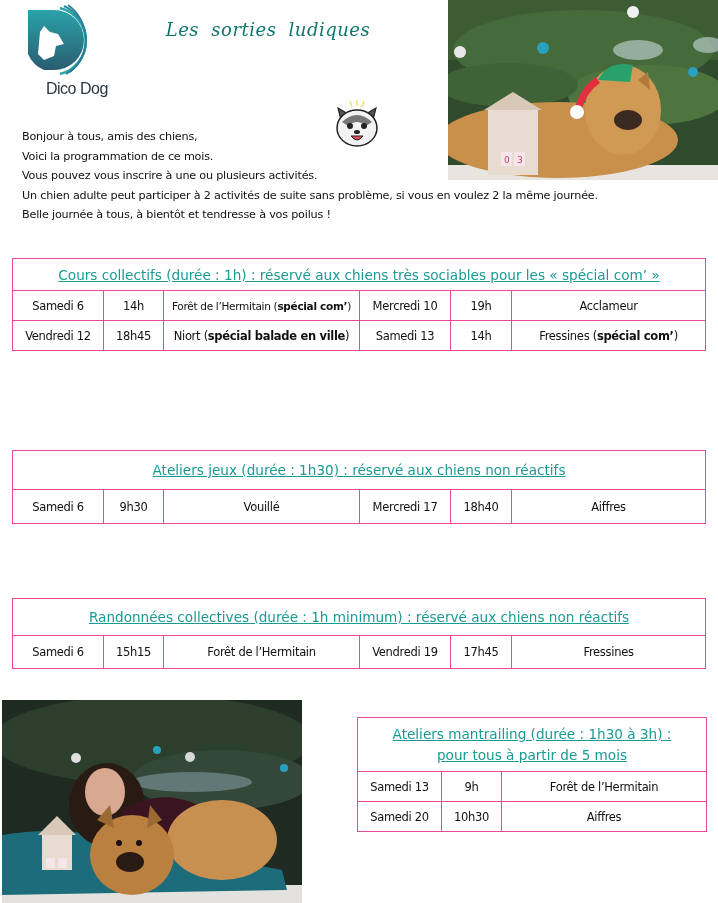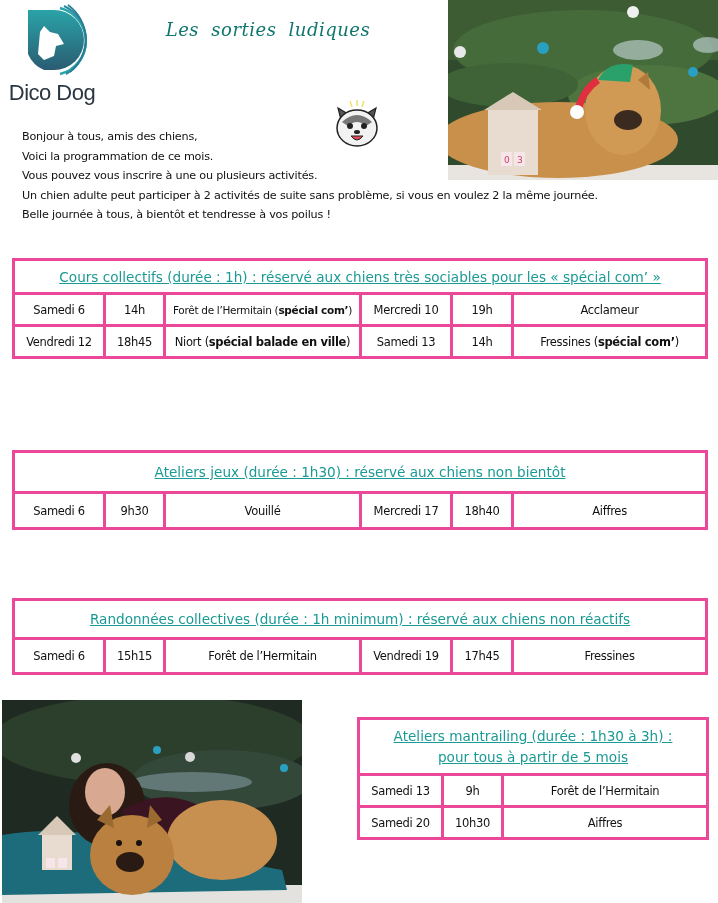--- a/index.html
+++ b/index.html
@@ -2,40 +2,40 @@
 <html><head>
 <meta charset="utf-8">
 <style>
   html, body { margin:0; padding:0; background:#ffffff; }
   body { width:718px; height:903px; position:relative; overflow:hidden; font-family:"DejaVu Sans", sans-serif; color:#111; }
   .abs { position:absolute; }
 
   
   #logo { left:0; top:0; width:104px; height:108px; }
   #logo .mark { position:absolute; left:14px; top:4px; width:74px; height:74px; }
-  #logo .brand { position:absolute; left:0; top:80px; width:104px; text-align:center; font-family:"Liberation Sans", sans-serif; font-size:22px; color:#2b3640; letter-spacing:-0.5px; }
+  #logo .brand { position:absolute; left:0; top:80px; width:104px; font-family:"Liberation Sans", sans-serif; font-size:16px; color:#2b3640; letter-spacing:-0.5px;padding-left:46px; }
 
   
   #title { left:100px; top:14px; width:336px; text-align:center; color:#0f766e; font-family:"DejaVu Serif", serif; font-style:italic; font-size:18px; line-height:31px; letter-spacing:0.5px; word-spacing:6px; }
 
   
   .photo { overflow:hidden; }
   #photo-top { left:448px; top:0; width:270px; height:180px; }
   #photo-bottom { left:2px; top:700px; width:300px; height:203px; }
 
   
   #husky { left:332px; top:98px; width:50px; height:52px; }
 
   
   #intro { left:22px; top:127px; width:560px; font-size:11.2px; line-height:19.5px; color:#111; letter-spacing:-0.2px; }
   #intro p { margin:0; white-space:nowrap; }
 
   
   table.sched { position:absolute; border-collapse:collapse; background:#fff; table-layout:fixed; }
-  table.sched td { border:3px solid #ec4899; text-align:center; font-size:11.5px; color:#111; padding:0; letter-spacing:-0.3px; white-space:nowrap; }
+  table.sched td { border:1px solid #ec4899; text-align:center; font-size:11.5px; color:#111; padding:0; letter-spacing:-0.3px; white-space:nowrap; }
   table.sched td.head { color:#1a9a94; text-decoration:underline; font-size:13.6px; letter-spacing:0; }
   table.sched b { font-weight:bold; }
   table.sched { border:1.5px solid #555; }
 
   #t1 { left:12px; top:258px; width:693px; }
   #t1 tr.h td { height:31px; }
   #t1 tr.r td { height:29px; }
 
   #t2 { left:12px; top:450px; width:693px; }
   #t2 tr.h td { height:38px; }
@@ -164,21 +164,21 @@
   <colgroup>
     <col style="width:91px">
       <col style="width:60px">
       <col style="width:196px">
       <col style="width:91px">
       <col style="width:61px">
       <col style="width:194px">
   </colgroup>
   <tbody>
       <tr class="h">
-    <td colspan="6" class="head">Ateliers jeux (durée : 1h30) : réservé aux chiens non bientôt</td>
+    <td colspan="6" class="head">Ateliers jeux (durée : 1h30) : réservé aux chiens non réactifs</td>
   </tr>
   <tr class="r">
     <td>Samedi 6</td>
     <td>9h30</td>
     <td>Vouillé</td>
     <td>Mercredi 17</td>
     <td>18h40</td>
     <td>Aiffres</td>
   </tr>
 </tbody>

